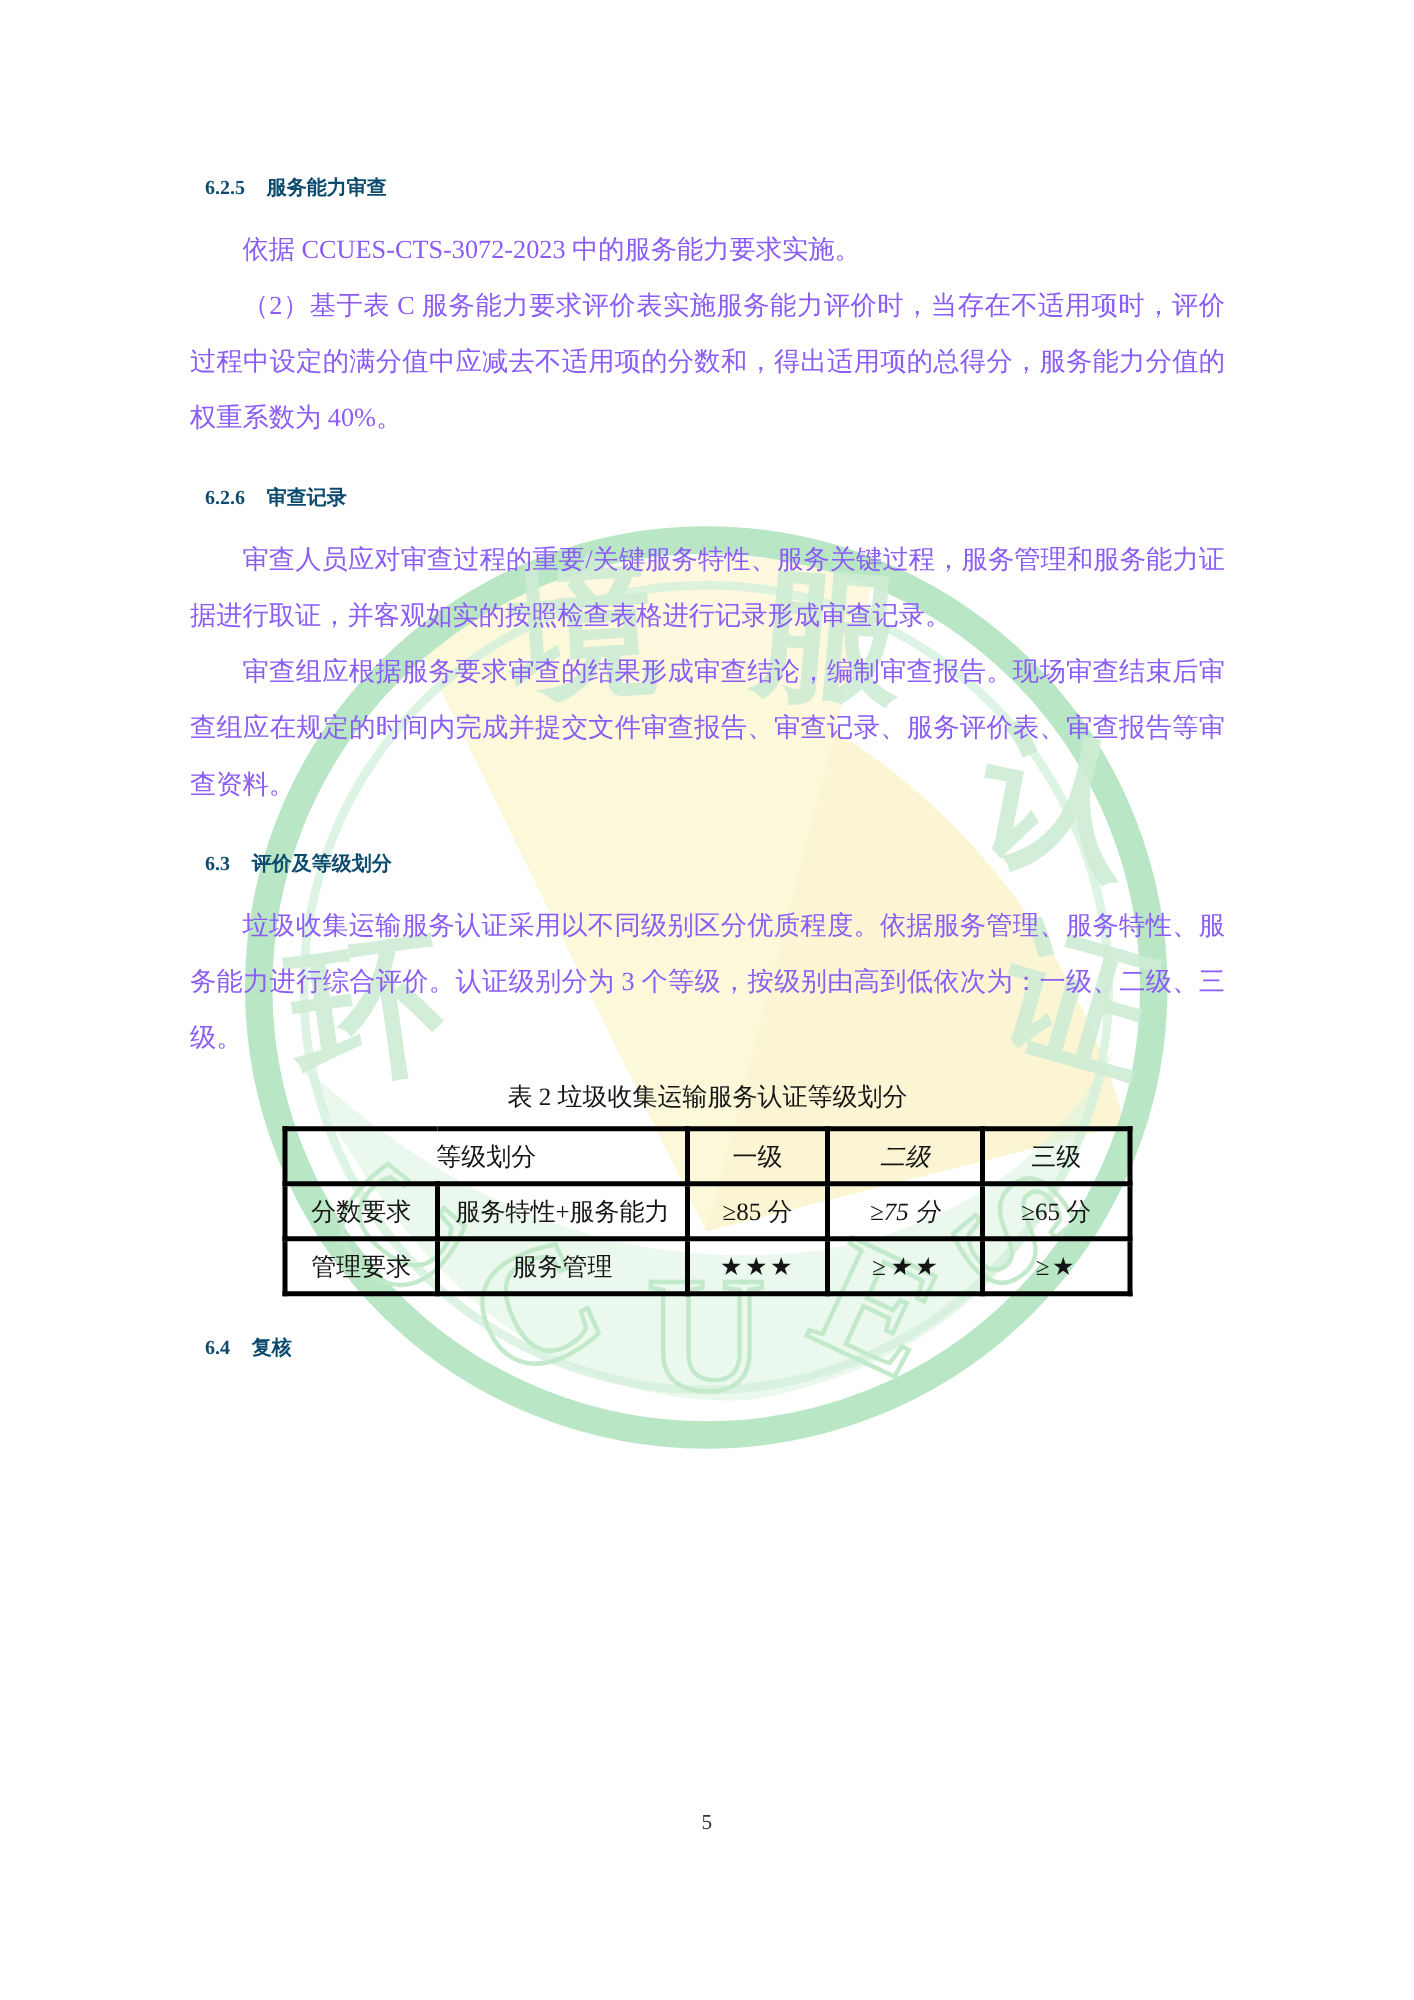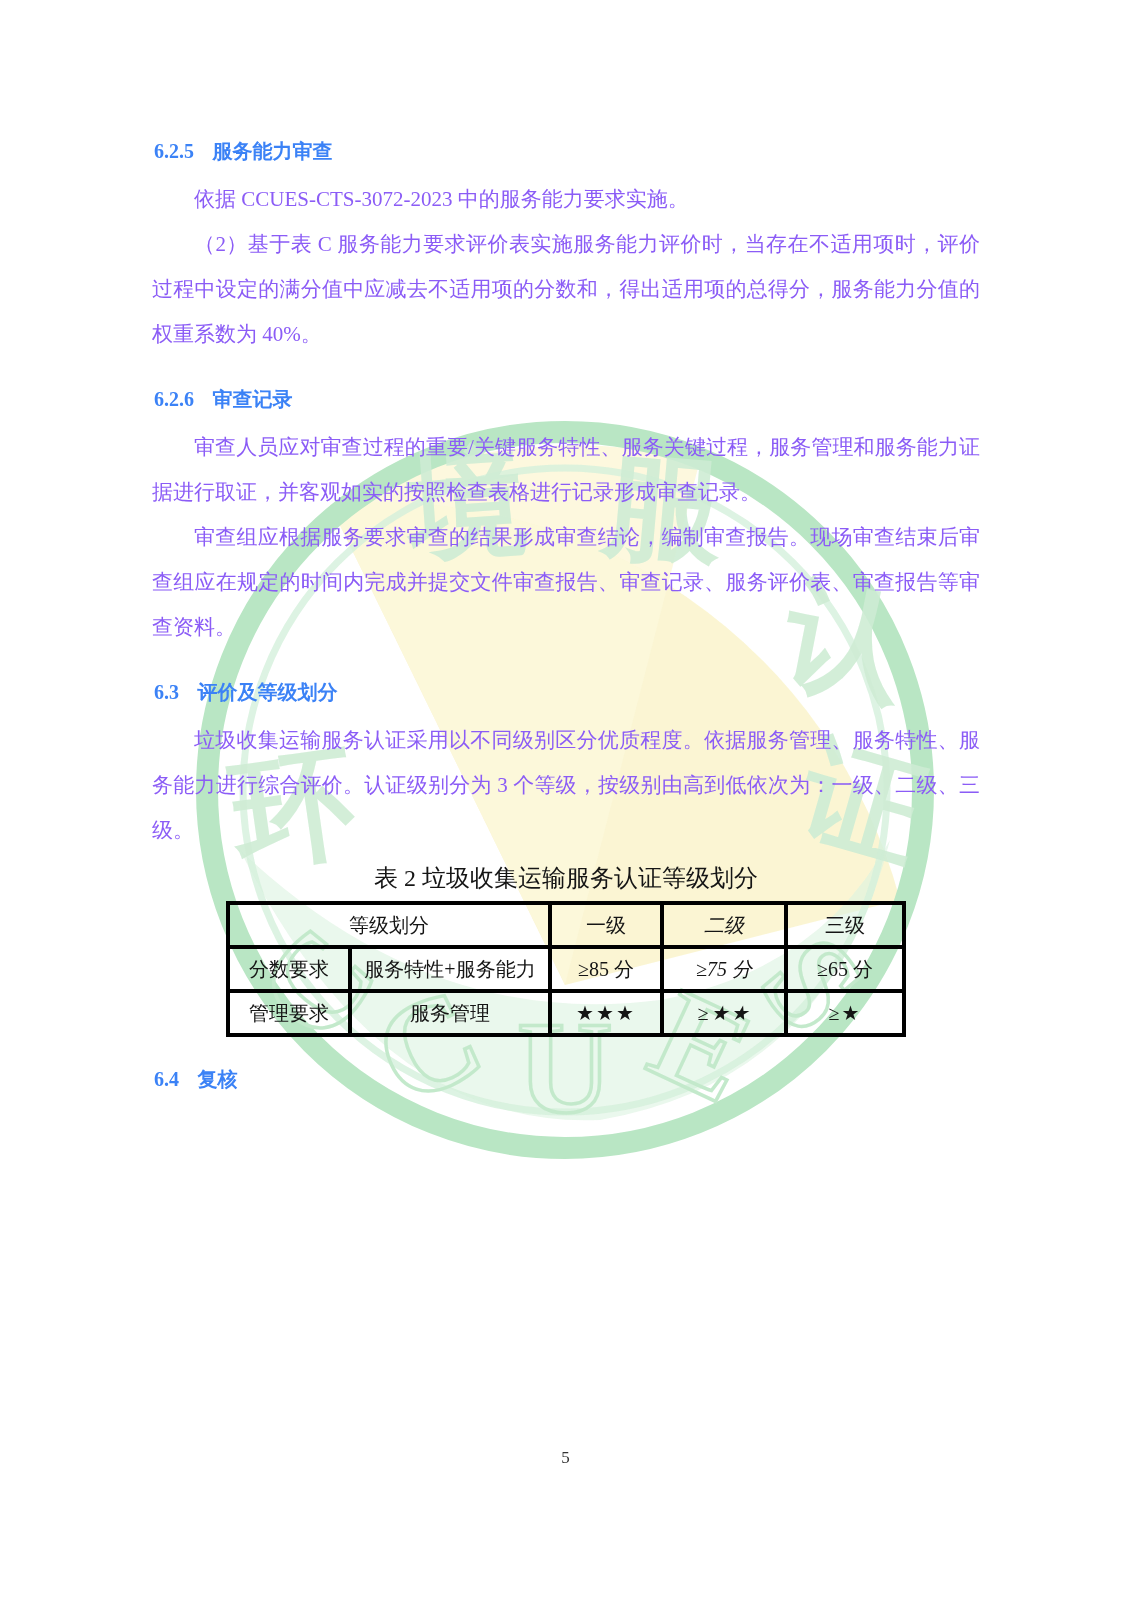--- a/index.html
+++ b/index.html
@@ -27,42 +27,42 @@
     font-weight: 700;
   }
   .content {
     position: absolute; left: 152px; top: 136px;
     width: 828px;
     z-index: 1;
   }
   h3.sec-heading {
     font-family: "Liberation Sans", "DejaVu Sans", sans-serif;
     font-weight: 700;
-    font-size: 20px;
+    font-size: 16px;
     line-height: 30px;
-    color: #3b82f6;
-    margin: 27px 0 11px 2px;
+    color: #0c4a6e;
+    margin: 27px 0 11px 12px;
   }
   h3.sec-heading:first-child { margin-top: 0; }
   h3.sec-heading .sec-num {
     font-family: "Liberation Serif", "DejaVu Serif", serif;
     font-weight: 700;
     margin-right: 13px;
   }
   p.body-par {
     font-size: 21px;
     line-height: 45px;
     margin: 0;
     text-indent: 2em;
     text-align: justify;
     color: #8b5cf6;
   }
   .table-caption {
     text-align: center;
-    font-size: 24px;
+    font-size: 20px;
     line-height: 42px;
     margin-top: 4px;
     color: #151515;
   }
   table.grade-table {
     border-collapse: collapse;
     margin: 2px auto 0 auto;
     table-layout: fixed;
   }
   table.grade-table td {

